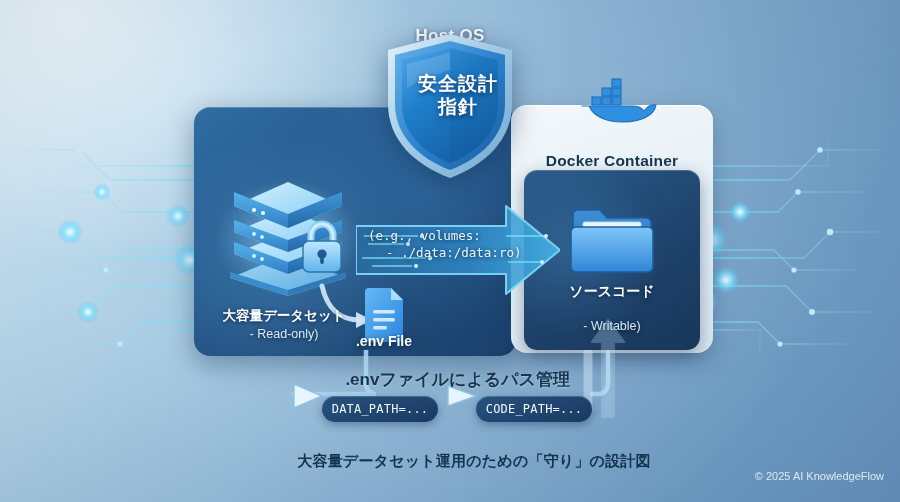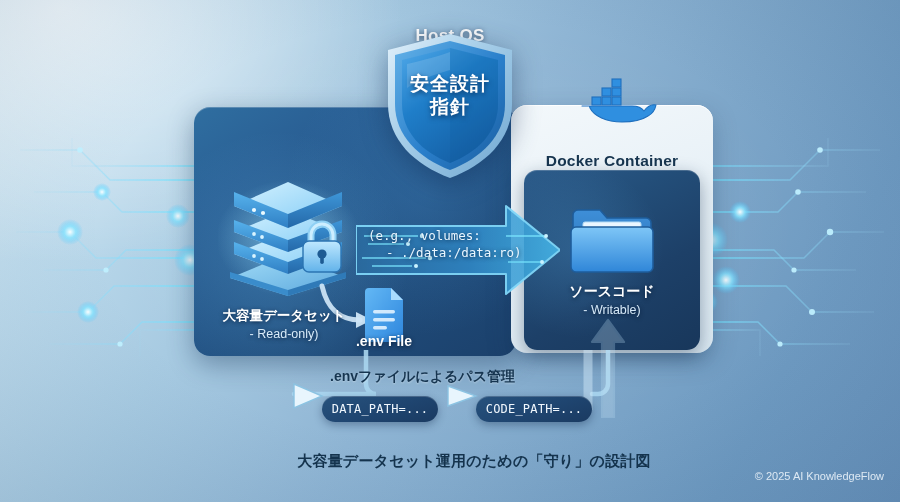--- a/index.html
+++ b/index.html
@@ -183,35 +183,35 @@
     text-align: center;
     z-index: 8;
   }
   .src-label .l1 {
     display:block;
     color:#ffffff; font-size: 14px; font-weight: bold;
     text-shadow: 0 1px 4px rgba(0,20,45,0.8);
   }
   .src-label .l2 {
     display:block;
-    color:#d6e9f8; font-size: 12.5px; margin-top:2px;
+    color:#d6e9f8; font-size: 12.5px; margin-top:18px;
     text-shadow: 0 1px 4px rgba(0,20,45,0.8);
   }
 
   
   .shield {
     position: absolute;
     left: 381px; top: 32px;
     width: 138px; height: 148px;
     z-index: 20;
     filter: drop-shadow(0 6px 14px rgba(15,45,85,0.45));
   }
   .shield-text {
     position: absolute;
-    left: 381px; top: 72px;
+    left: 389px; top: 72px;
     width: 138px;
     text-align: center;
     z-index: 21;
     pointer-events: none;
   }
   .shield-text span {
     display: block;
     color: #ffffff;
     font-size: 19px;
     font-weight: bold;
@@ -245,23 +245,23 @@
   .env-flow {
     position: absolute;
     left: 270px; top: 350px;
     width: 360px; height: 80px;
     z-index: 10;
   }
   .env-flow-label {
     position: absolute;
     left: 330px; top: 368px;
     width: 240px;
-    text-align: left;
+    text-align: right;
     color: #163550;
-    font-size: 14px;
+    font-size: 17px;
     font-weight: bold;
     z-index: 13;
     text-shadow: 0 1px 2px rgba(255,255,255,0.35);
   }
   .pill {
     position: absolute;
     height: 26px;
     border-radius: 13px;
     background: linear-gradient(160deg, #27527d 0%, #1f4570 55%, #1a3a61 100%);
     box-shadow: 0 3px 9px rgba(20,45,80,0.38), inset 0 1px 0 rgba(255,255,255,0.18);

